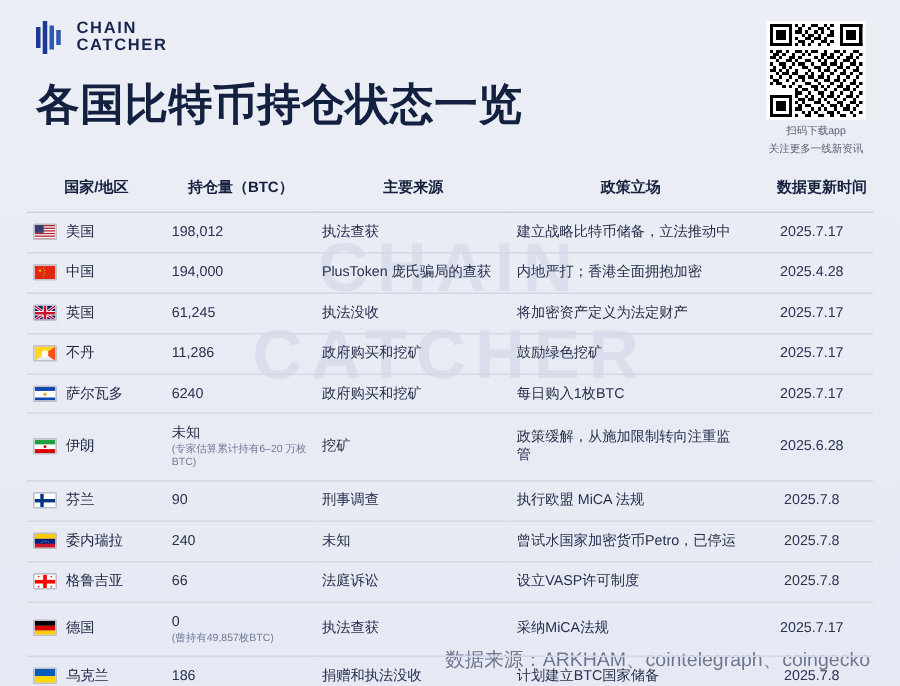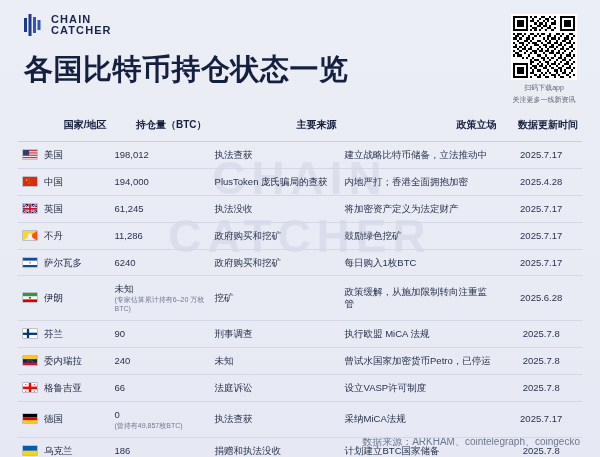--- a/index.html
+++ b/index.html
@@ -102,21 +102,21 @@
   table {
     width: 100%;
     border-collapse: collapse;
     font-size: 9.5px;
     color: #1d2742;
   }
   thead th {
     font-size: 10px;
     font-weight: bold;
     color: #16213e;
-    text-align: right;
+    text-align: center;
     padding: 6px 4px 9px 4px;
     border-bottom: 1px solid #c9cfe0;
     white-space: nowrap;
   }
   tbody td {
     padding: 7px 4px;
     border-bottom: 1px solid #d3d8e6;
     vertical-align: middle;
     color: #27314d;
     line-height: 1.25;
@@ -154,21 +154,21 @@
     color: #6b7punk;
     color: #707a96;
     line-height: 1.2;
     margin-top: 1px;
   }
   
   .footer {
     position: absolute;
     right: 20px;
     bottom: 8px;
-    font-size: 10px;
+    font-size: 13px;
     color: #6f7governed;
     color: #6f7790;
   }
 </style>
 </head>
 <body>
 
 <div class="page">
 
   <div class="header">

